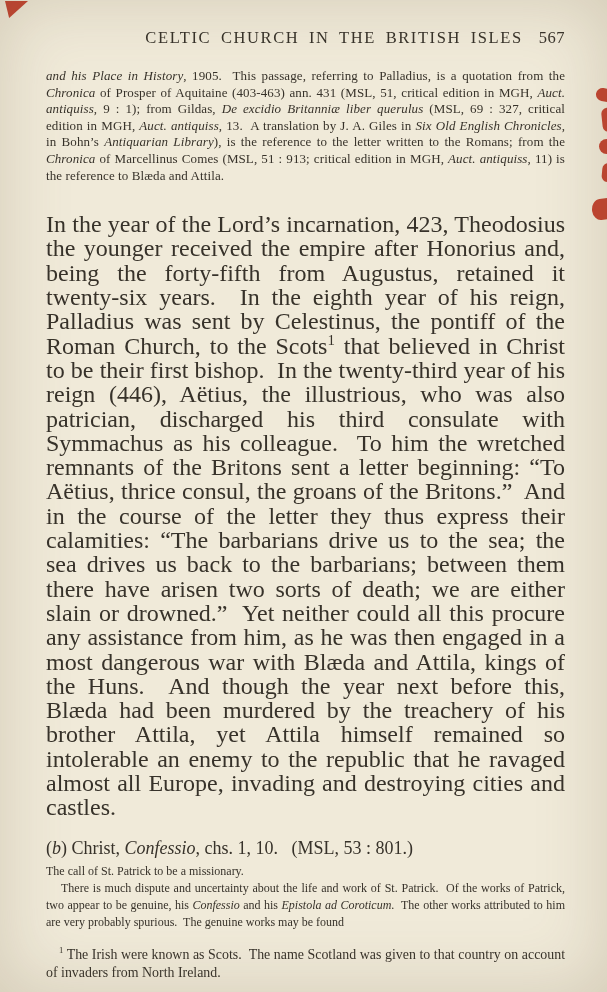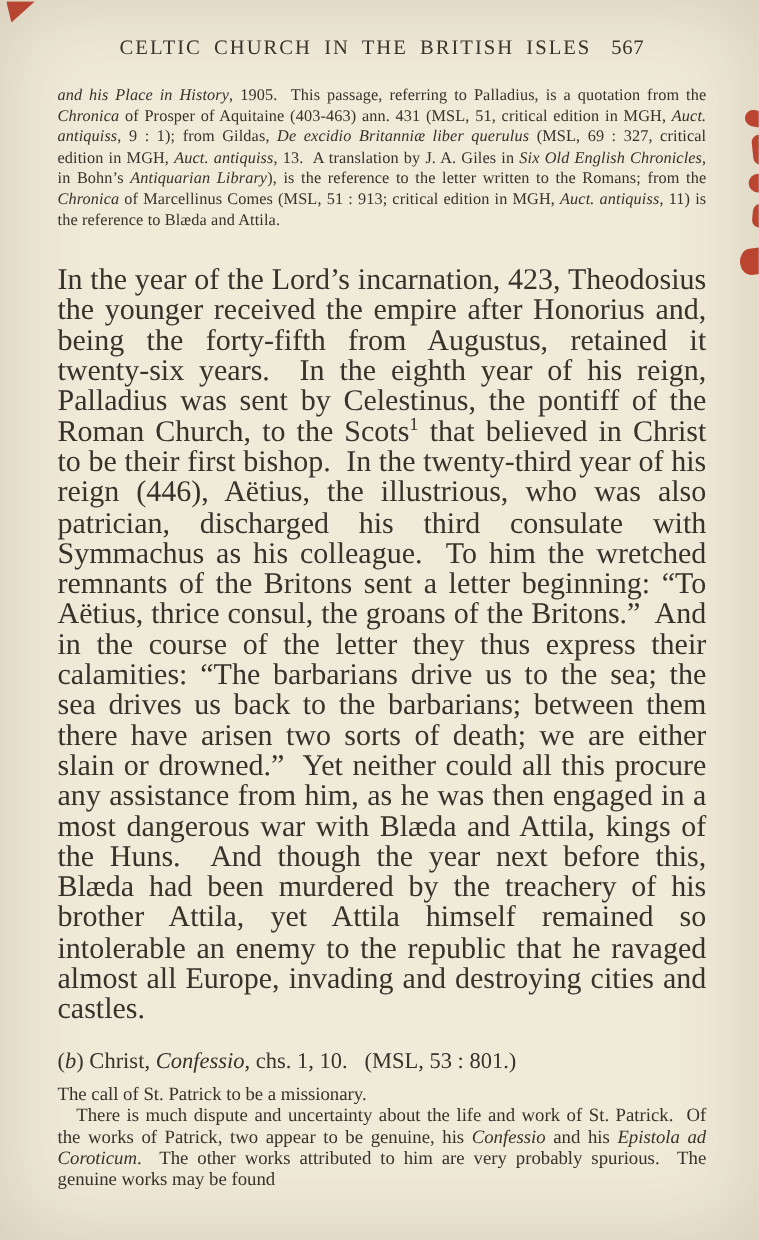--- a/index.html
+++ b/index.html
@@ -16,34 +16,34 @@
     color:var(--ink,#37322a);
     font-family:"Liberation Serif","DejaVu Serif",serif;
   }
   .vignette{
     position:absolute;inset:0;pointer-events:none;z-index:5;
     box-shadow:inset 0 0 70px rgba(110,92,60,.22);
   }
   .page{position:absolute;inset:0;padding:28px 42px 0 46px;z-index:1;}
 
   .running-header{
-    display:flex;justify-content:center;align-items:baseline;
+    display:flex;justify-content:flex-end;align-items:baseline;
     font-size:16.5px;letter-spacing:1.6px;word-spacing:4px;
     margin-bottom:20px;white-space:nowrap;
   }
   .running-header .pagenum{margin-left:16px;letter-spacing:.5px;}
 
   .prefatory{
     font-size:13px;line-height:16.6px;text-align:justify;letter-spacing:.1px;
   }
   .main-text{
     margin-top:28px;font-size:24px;line-height:24.3px;text-align:justify;
   }
   .section-heading{margin-top:18px;font-size:18px;}
-  .editor-note{margin-top:9px;font-size:15px;line-height:17.2px;}
+  .editor-note{margin-top:4px;font-size:12px;line-height:17.2px;}
   .editor-para{text-align:justify;text-indent:15px;}
   .footnote{
     margin-top:15px;font-size:13.9px;line-height:17.2px;
     text-align:justify;text-indent:13px;
   }
   .it{font-style:italic;}
   sup{font-size:62%;line-height:0;vertical-align:super;}
 
   .red-mark{position:absolute;background:var(--annotation-red,#bf3422);opacity:.92;z-index:2;}
   .mark-topleft{left:5px;top:1px;width:23px;height:17px;clip-path:polygon(0 0,100% 0,18% 100%);}
@@ -74,16 +74,17 @@
 
   <p class="main-text"><span>In the year of the Lord’s incarnation, 423, Theodosius the younger received the empire after Honorius and, being the forty-fifth from Augustus, retained it twenty-six years.&nbsp; In the eighth year of his reign, Palladius was sent by Celestinus, the pontiff of the Roman Church, to the Scots</span><sup>1</sup><span> that believed in Christ to be their first bishop.&nbsp; In the twenty-third year of his reign (446), Aëtius, the illustrious, who was also patrician, discharged his third consulate with Symmachus as his colleague.&nbsp; To him the wretched remnants of the Britons sent a letter beginning: “To Aëtius, thrice consul, the groans of the Britons.”&nbsp; And in the course of the letter they thus express their calamities: “The barbarians drive us to the sea; the sea drives us back to the barbarians; between them there have arisen two sorts of death; we are either slain or drowned.”&nbsp; Yet neither could all this procure any assistance from him, as he was then engaged in a most dangerous war with Blæda and Attila, kings of the Huns.&nbsp; And though the year next before this, Blæda had been murdered by the treachery of his brother Attila, yet Attila himself remained so intolerable an enemy to the republic that he ravaged almost all Europe, invading and destroying cities and castles.</span></p>
 
   <p class="section-heading"><span>(</span><span class="it">b</span><span>) Christ, </span><span class="it">Confessio</span><span>, chs. 1, 10.&nbsp;&nbsp; (MSL, 53 : 801.)</span></p>
 
   <div class="editor-note">
     <p class="call-line">The call of St. Patrick to be a missionary.</p>
     <p class="editor-para"><span>There is much dispute and uncertainty about the life and work of St. Patrick.&nbsp; Of the works of Patrick, two appear to be genuine, his </span><span class="it">Confessio</span><span> and his </span><span class="it">Epistola ad Coroticum</span><span>.&nbsp; The other works attributed to him are very probably spurious.&nbsp; The genuine works may be found</span></p>
   </div>
 
+  <p class="footnote"><sup>1</sup><span> The Irish were known as Scots.&nbsp; The name Scotland was given to that country on account of invaders from North Ireland.</span></p>
 
 </div>
 
 <div class="vignette"></div>
 
 </body></html>

